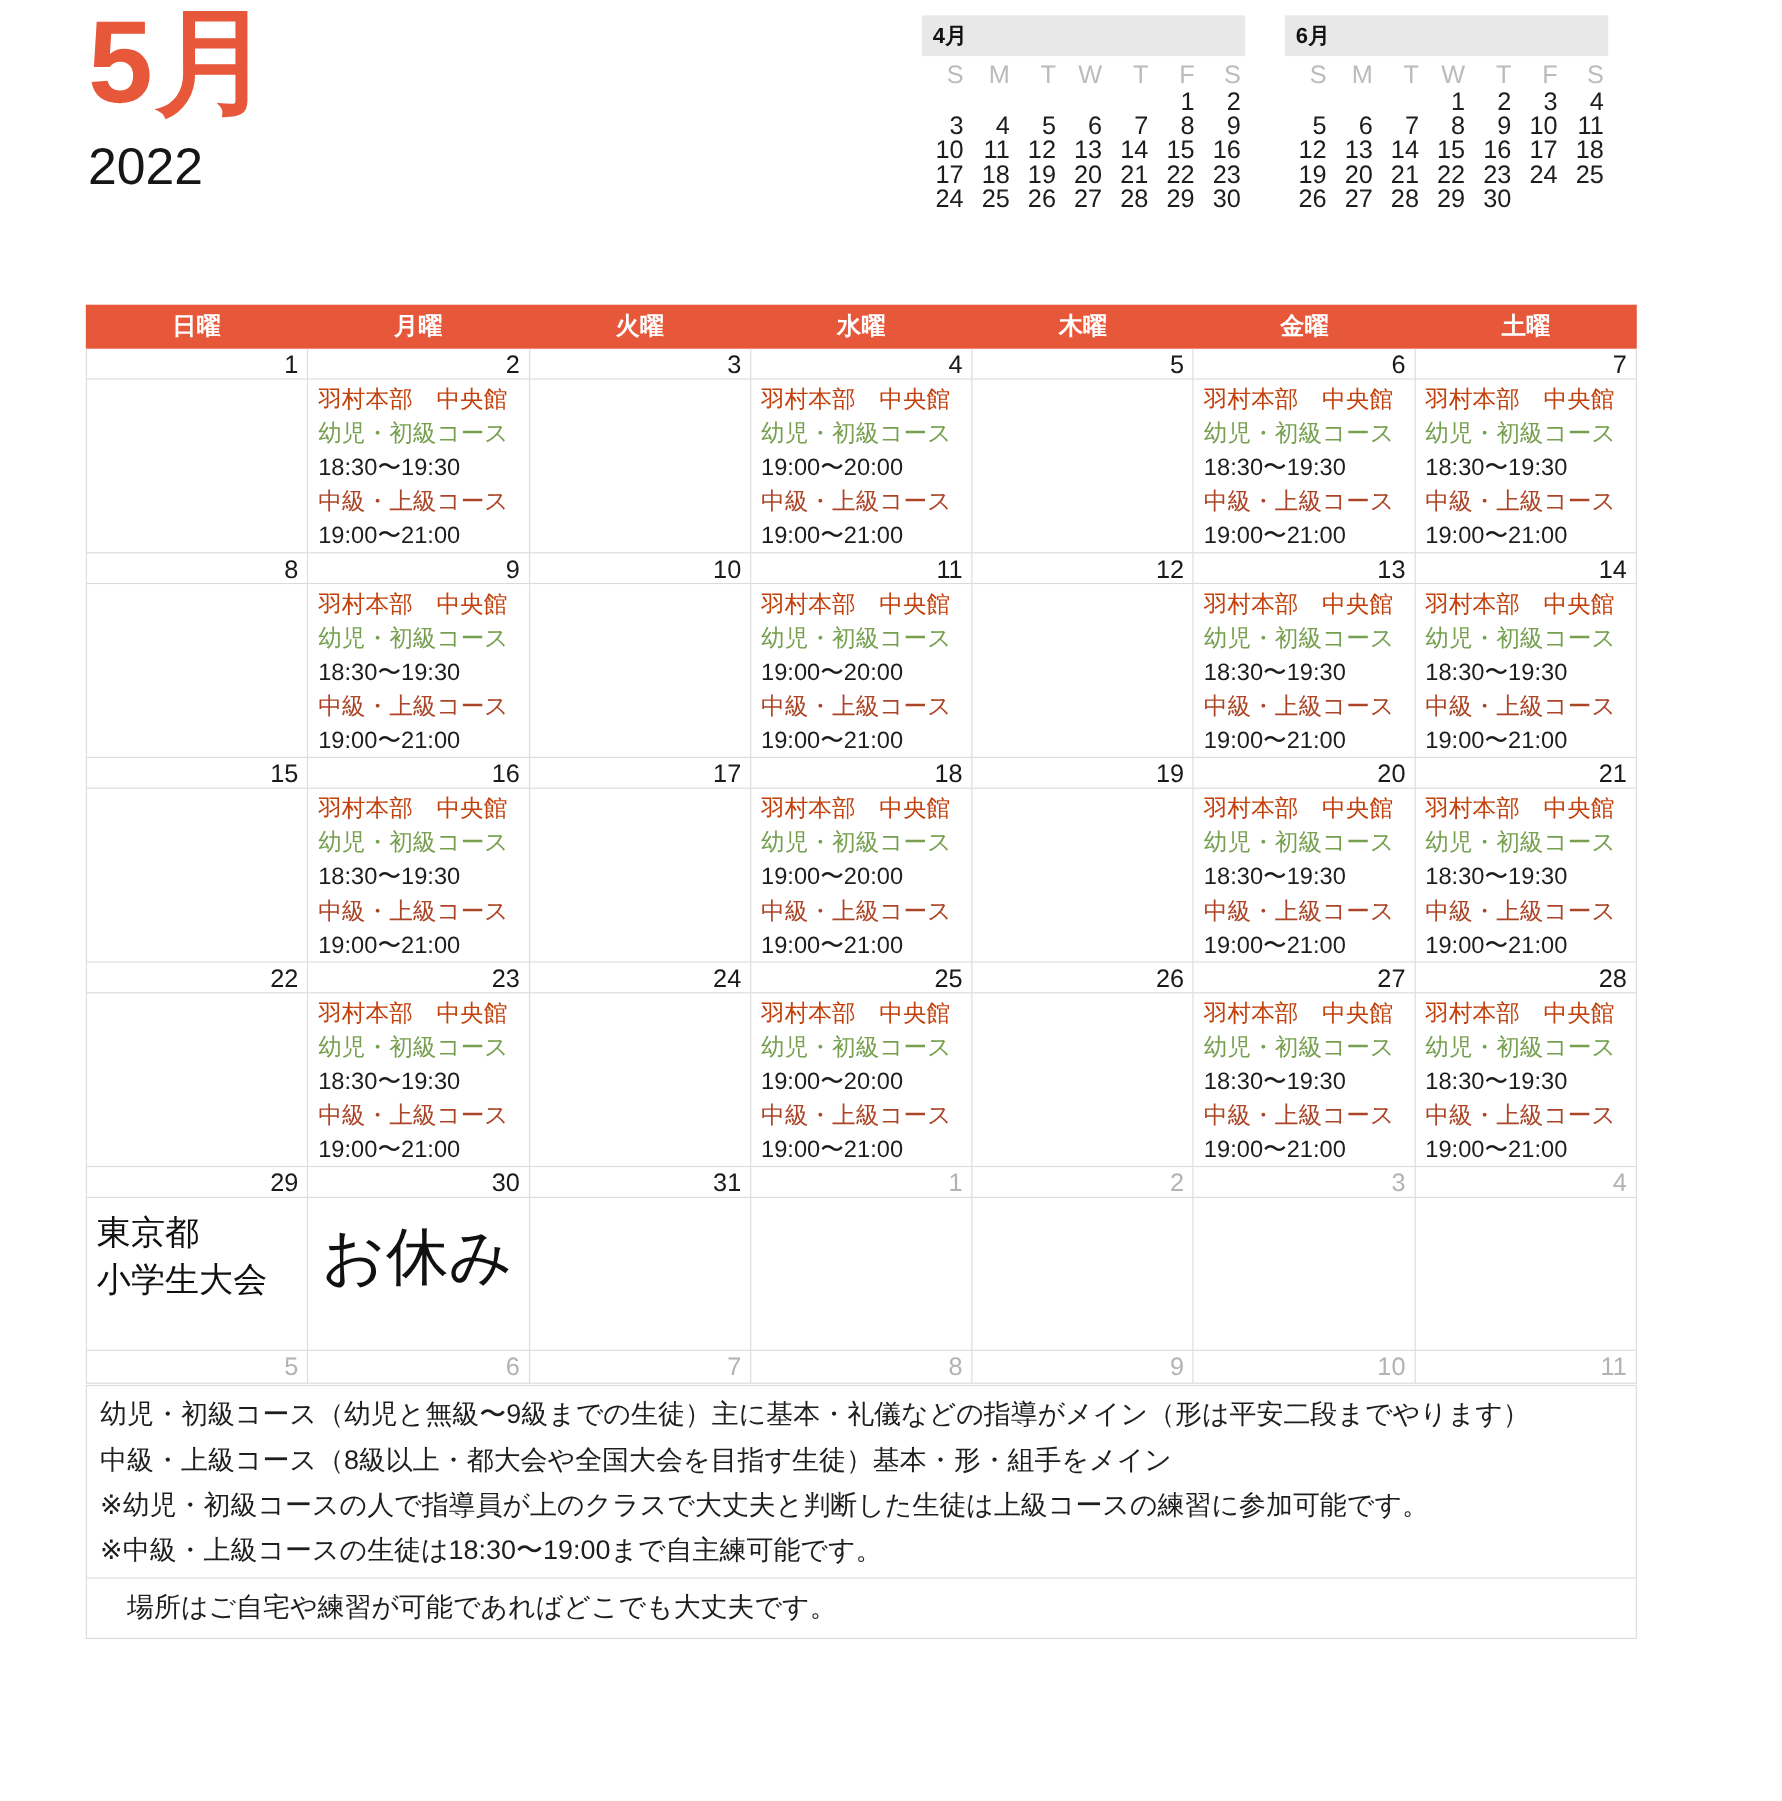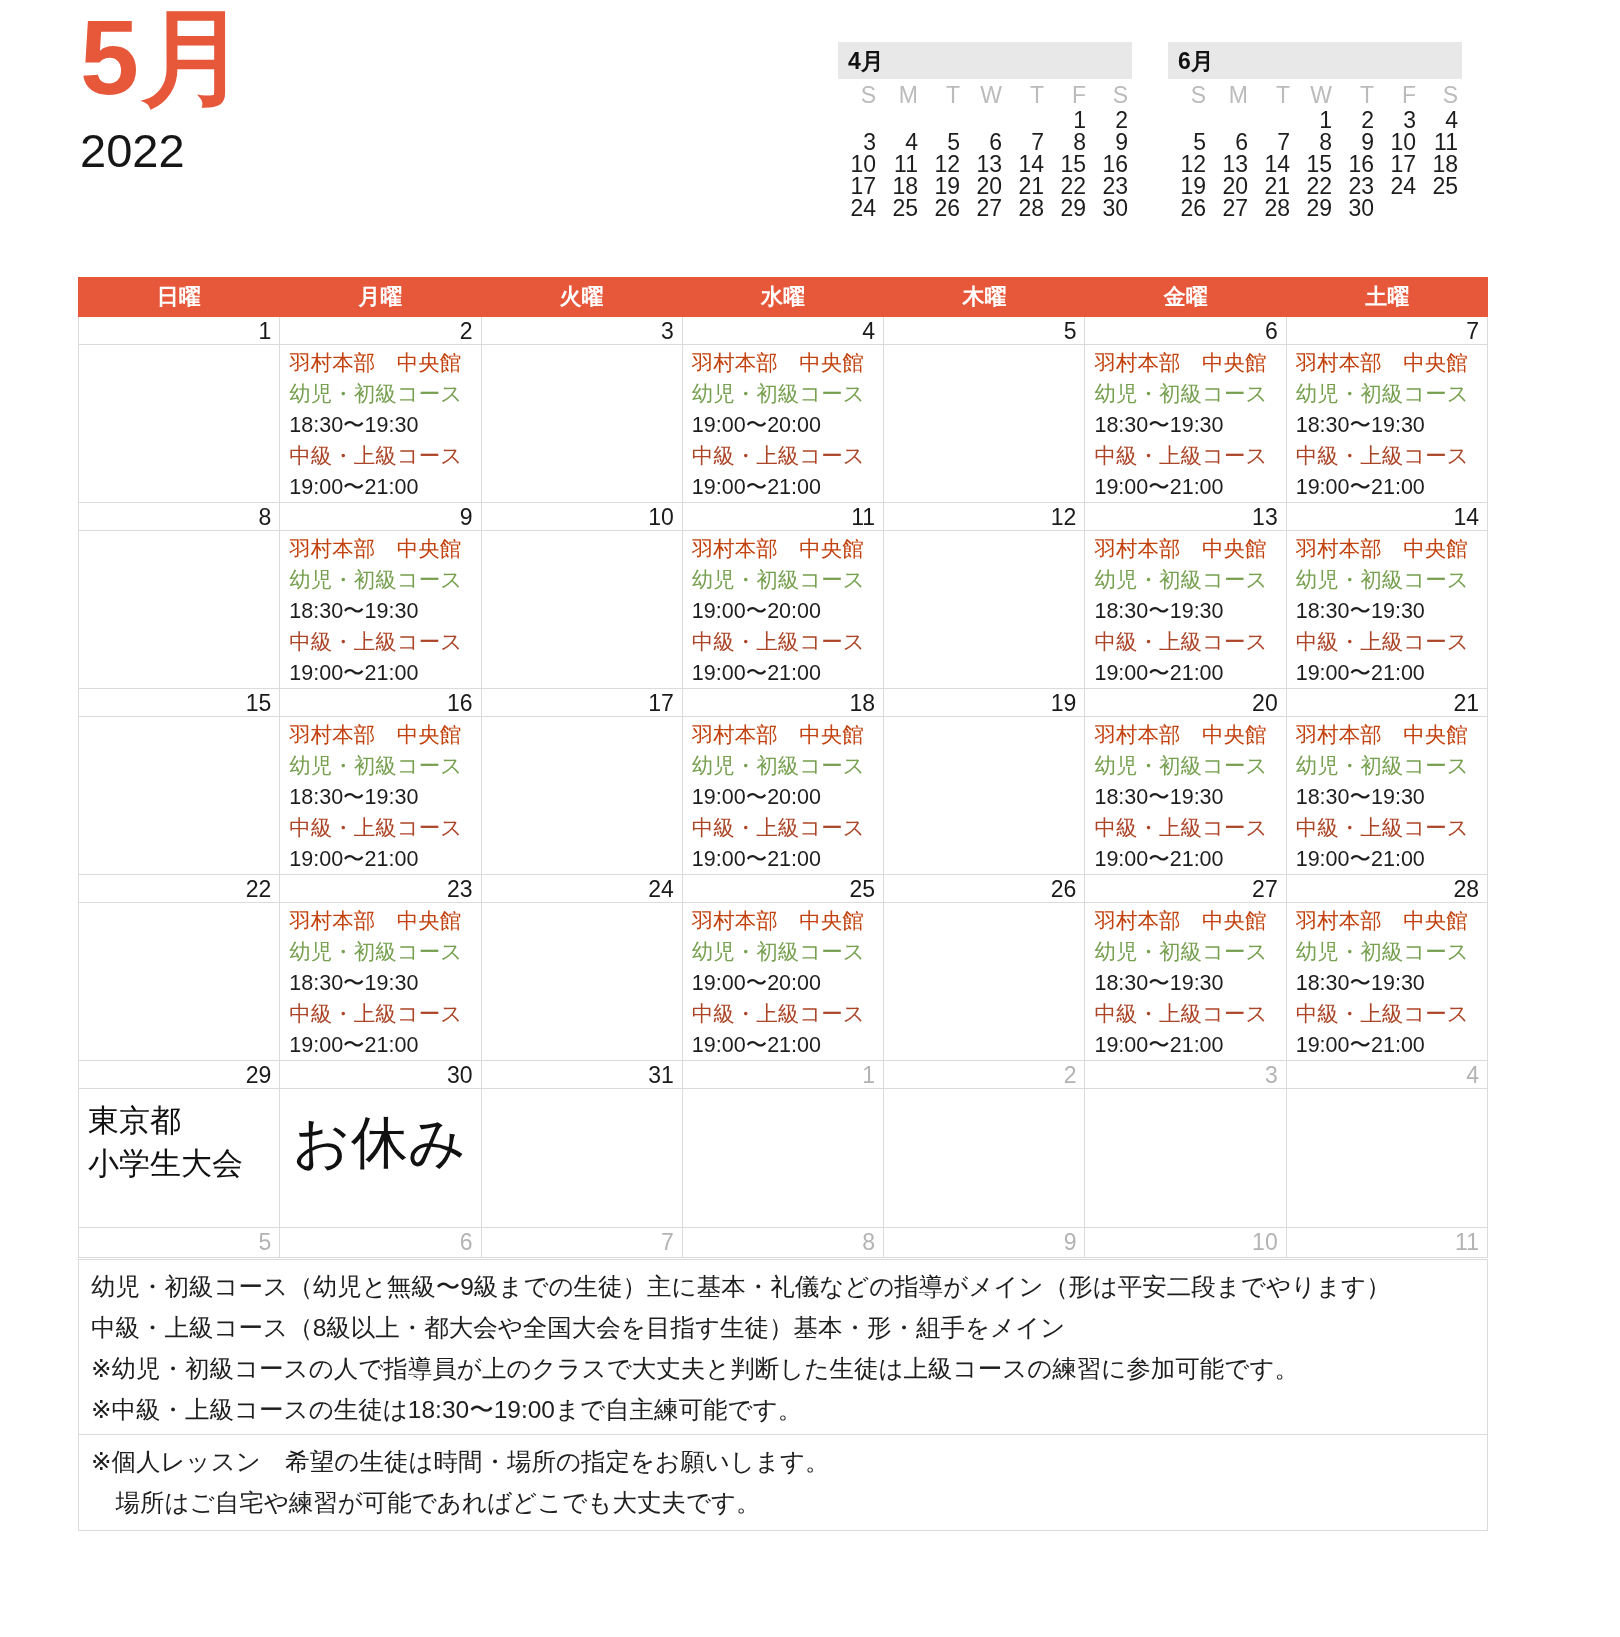--- a/index.html
+++ b/index.html
@@ -8,22 +8,22 @@
     font-family:"Liberation Sans","DejaVu Sans",sans-serif;color:#1d1d1d;
     overflow:hidden;
   }
   
   .title-block{position:absolute;left:80px;top:2px;}
   .month-title{font-size:106px;font-weight:700;color:var(--accent);line-height:1.05;letter-spacing:2px;}
   .year-label{font-size:47px;color:#161616;margin-top:14px;line-height:1;}
   
   .mini-cals{position:absolute;left:838px;top:14px;display:flex;gap:36px;}
   .mini-cal{width:294px;}
-  .mini-title{background:var(--mini-header-bg);font-size:23px;font-weight:700;color:#111;
-    padding:5px 0 4px 10px;line-height:28px;margin-top:28px;}
+  .mini-title{background:var(--mini-header-bg);font-size:20px;font-weight:700;color:#111;
+    padding:5px 0 4px 10px;line-height:28px;}
   .mini-grid{display:grid;grid-template-columns:repeat(7,1fr);}
   .mini-wd{color:var(--wd-gray);font-size:23px;text-align:right;padding:4px 4px 2px 0;line-height:24px;}
   .mini-num{font-size:23px;color:#1d1d1d;text-align:right;padding:0 4px 0 0;line-height:22px;height:22px;}
   
   .calendar{position:absolute;left:78px;top:277px;width:1410px;}
   .cal-header{display:grid;grid-template-columns:repeat(7,1fr);background:var(--accent);height:40px;}
   .cal-header .hd{color:#fff;font-size:22px;font-weight:700;text-align:center;line-height:40px;}
   .cal-body{border-left:1px solid var(--border);}
   .cal-row{display:grid;grid-template-columns:repeat(7,1fr);}
   .c{border-right:1px solid var(--border);border-bottom:1px solid var(--border);box-sizing:border-box;overflow:hidden;}
@@ -366,17 +366,16 @@
       </div>
   </div>
 
   <div class="notes" id="notes-0">
       <p>幼児・初級コース（幼児と無級〜9級までの生徒）主に基本・礼儀などの指導がメイン（形は平安二段までやります）</p>
       <p>中級・上級コース（8級以上・都大会や全国大会を目指す生徒）基本・形・組手をメイン</p>
       <p>※幼児・初級コースの人で指導員が上のクラスで大丈夫と判断した生徒は上級コースの練習に参加可能です。</p>
       <p>※中級・上級コースの生徒は18:30〜19:00まで自主練可能です。</p>
     </div>
   <div class="notes" id="notes-1">
-      <p>※個人レッスン　希望の生徒は時間・場所の指定をお願いします。</p>
       <p>　場所はご自宅や練習が可能であればどこでも大丈夫です。</p>
     </div>
 
 </div>
 
 </body></html>

